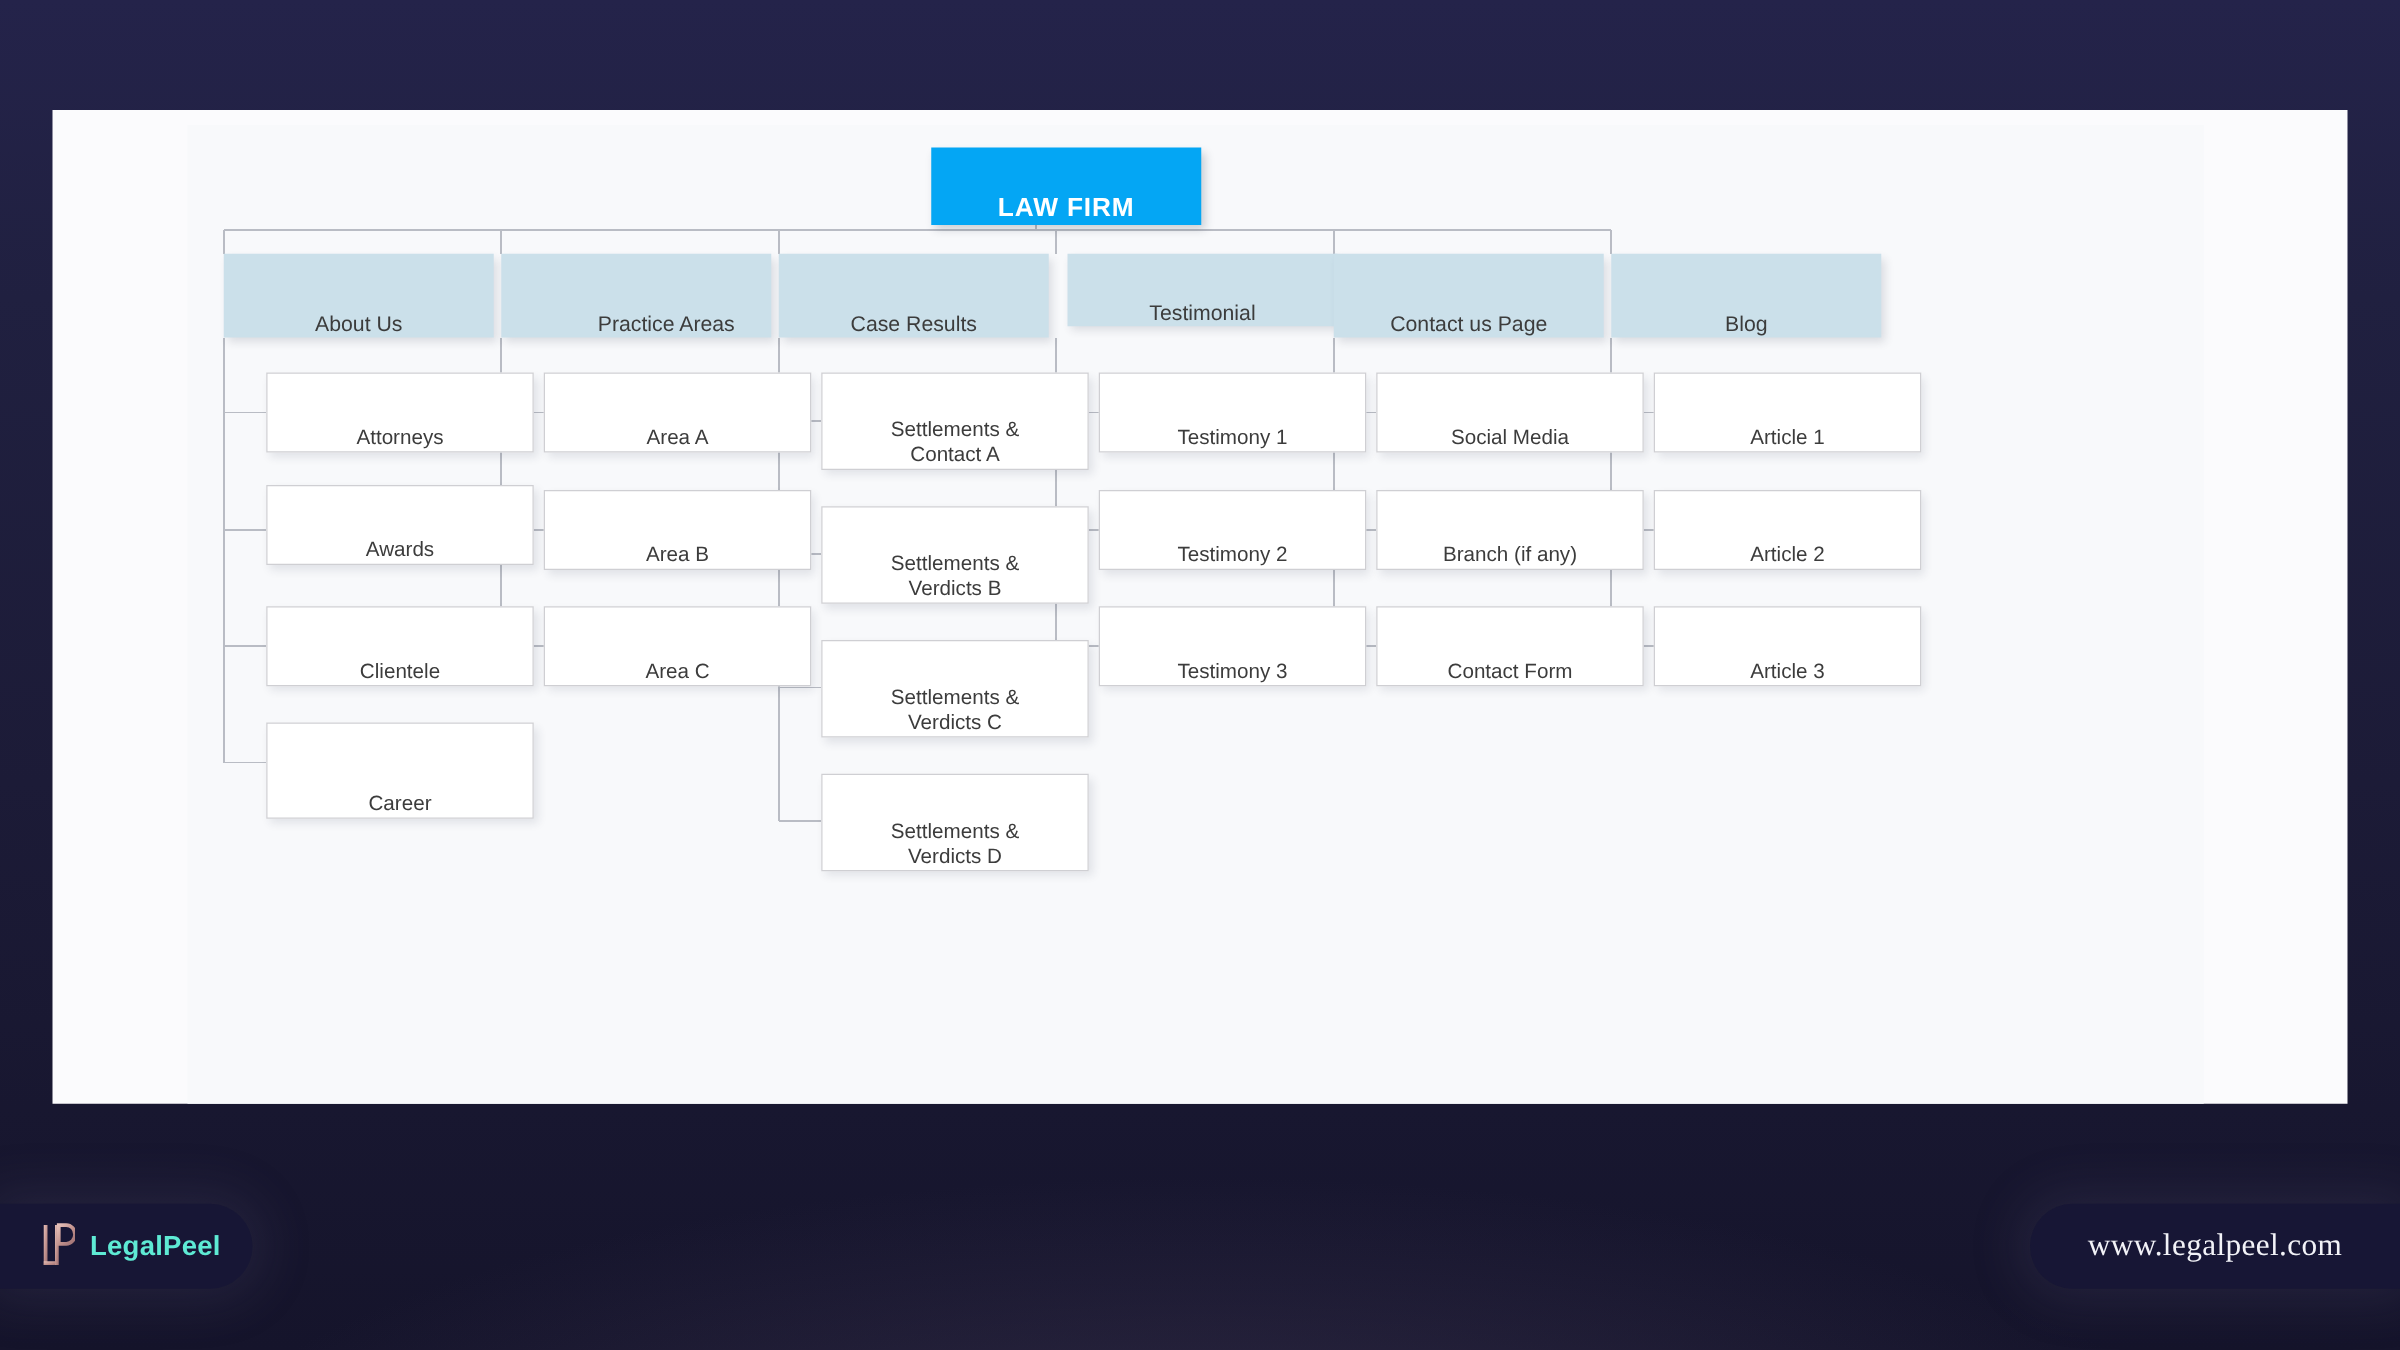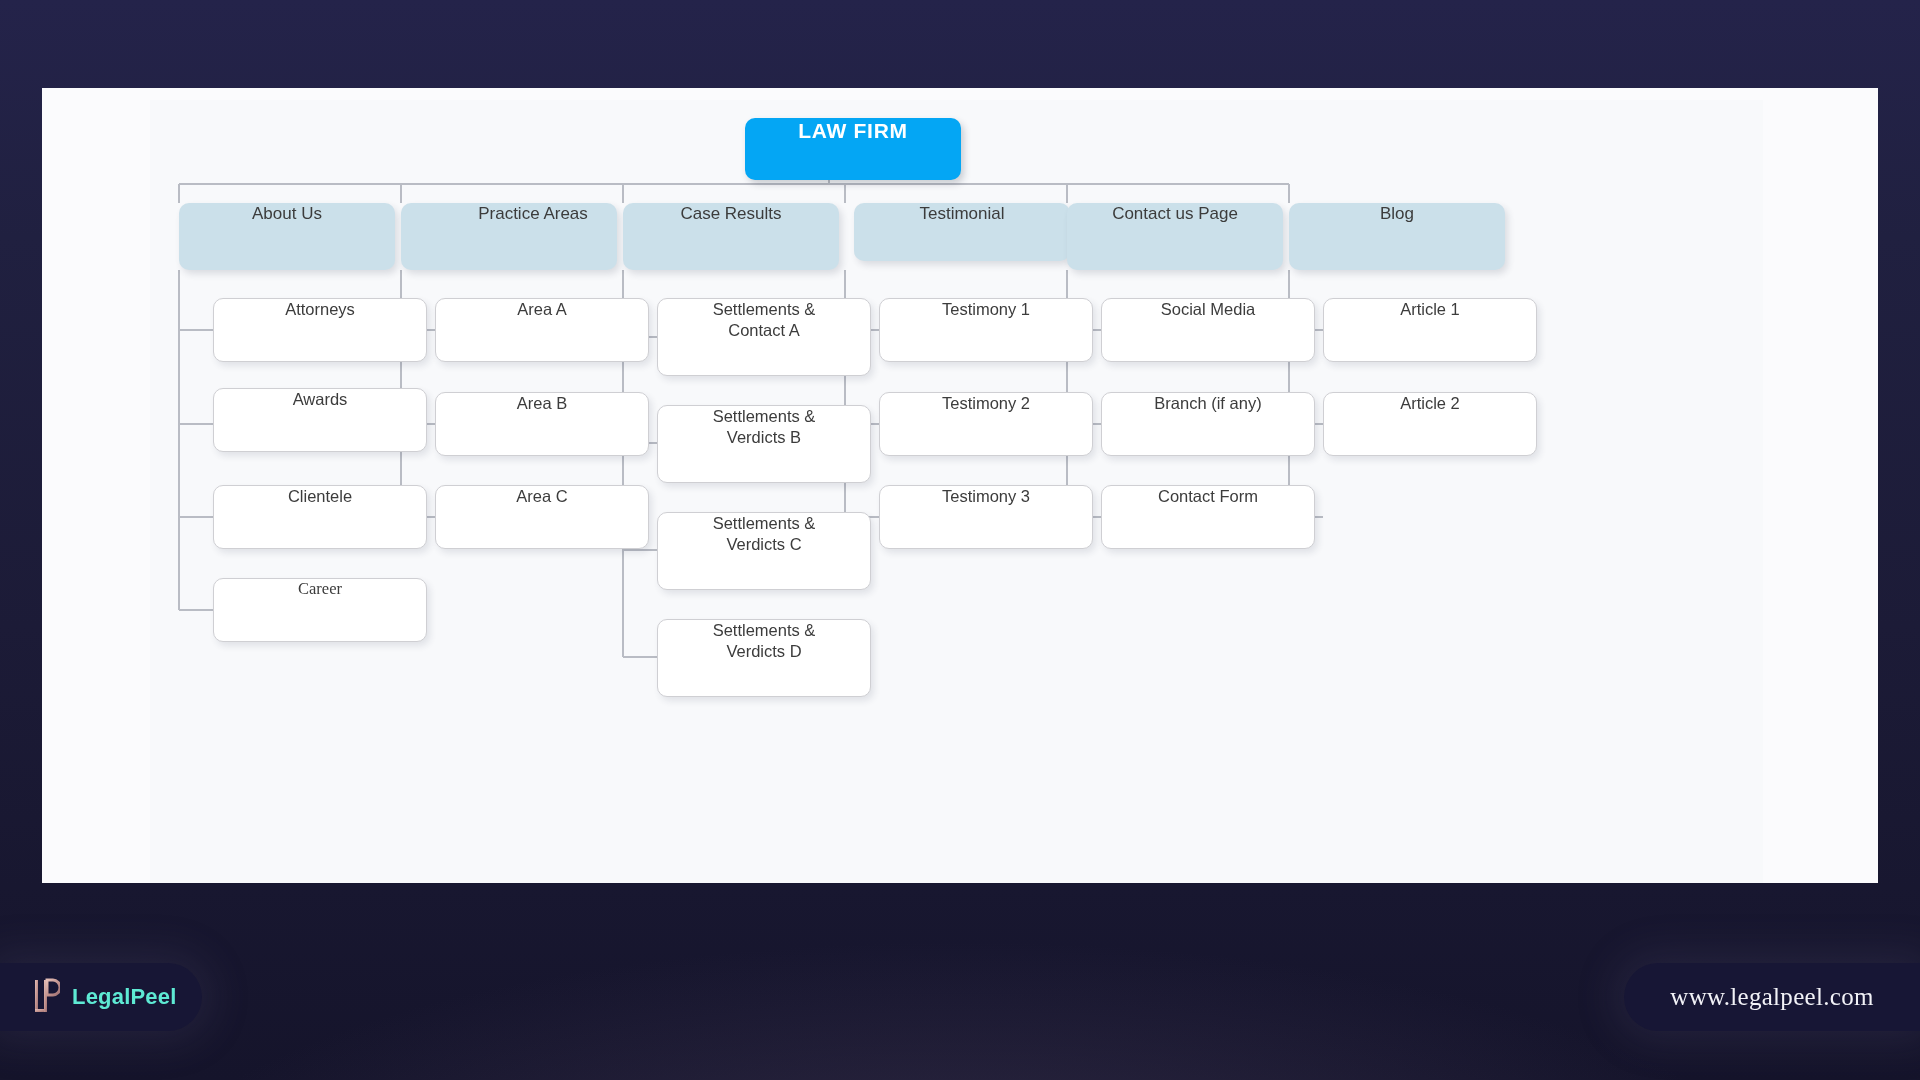--- a/index.html
+++ b/index.html
@@ -58,26 +58,25 @@
     top: 0;
     width: 1613px;
     height: 783px;
     pointer-events: none;
   }
 
   
   .node {
     position: absolute;
     display: flex;
-    align-items: flex-start;
+    align-items: flex-end;
     justify-content: center;
     text-align: center;
     line-height: 1.25;
     color: #3c3c3c;
-    border-radius: 10px;
   }
 
   .node-root {
     background: #04a6f4;
     color: #ffffff;
     font-weight: bold;
     font-size: 21px;
     letter-spacing: 0.7px;
     box-shadow: 3px 4px 7px rgba(40,50,70,0.22);
   }
@@ -230,21 +229,21 @@
 
       <div class="node node-leaf" style="left:63px; top:198px; width:214px; height:64px;">
         <span>Attorneys</span>
       </div>
       <div class="node node-leaf" style="left:63px; top:288px; width:214px; height:64px;">
         <span>Awards</span>
       </div>
       <div class="node node-leaf" style="left:63px; top:385px; width:214px; height:64px;">
         <span>Clientele</span>
       </div>
-      <div class="node node-leaf" style="left:63px; top:478px; width:214px; height:64px;font-family:Liberation Serif, serif;">
+      <div class="node node-leaf" style="left:63px; top:478px; width:214px; height:77px;">
         <span>Career</span>
       </div>
 
       <div class="node node-leaf" style="left:285px; top:198px; width:214px; height:64px;">
         <span>Area A</span>
       </div>
       <div class="node node-leaf" style="left:285px; top:292px; width:214px; height:64px;">
         <span>Area B</span>
       </div>
       <div class="node node-leaf" style="left:285px; top:385px; width:214px; height:64px;">
@@ -294,20 +293,23 @@
       </div>
       <div class="node node-leaf" style="left:951px; top:385px; width:214px; height:64px;">
         <span>Contact Form</span>
       </div>
 
       <div class="node node-leaf" style="left:1173px; top:198px; width:214px; height:64px;">
         <span>Article 1</span>
       </div>
       <div class="node node-leaf" style="left:1173px; top:292px; width:214px; height:64px;">
         <span>Article 2</span>
+      </div>
+      <div class="node node-leaf" style="left:1173px; top:385px; width:214px; height:64px;">
+        <span>Article 3</span>
       </div>
 
     </div>
   </div>
 </div>
 
 <div class="footer-logo">
   <svg class="logo-mark" viewBox="0 0 26 40">
     <defs>
       <linearGradient id="rose" x1="0" y1="0" x2="1" y2="1">

